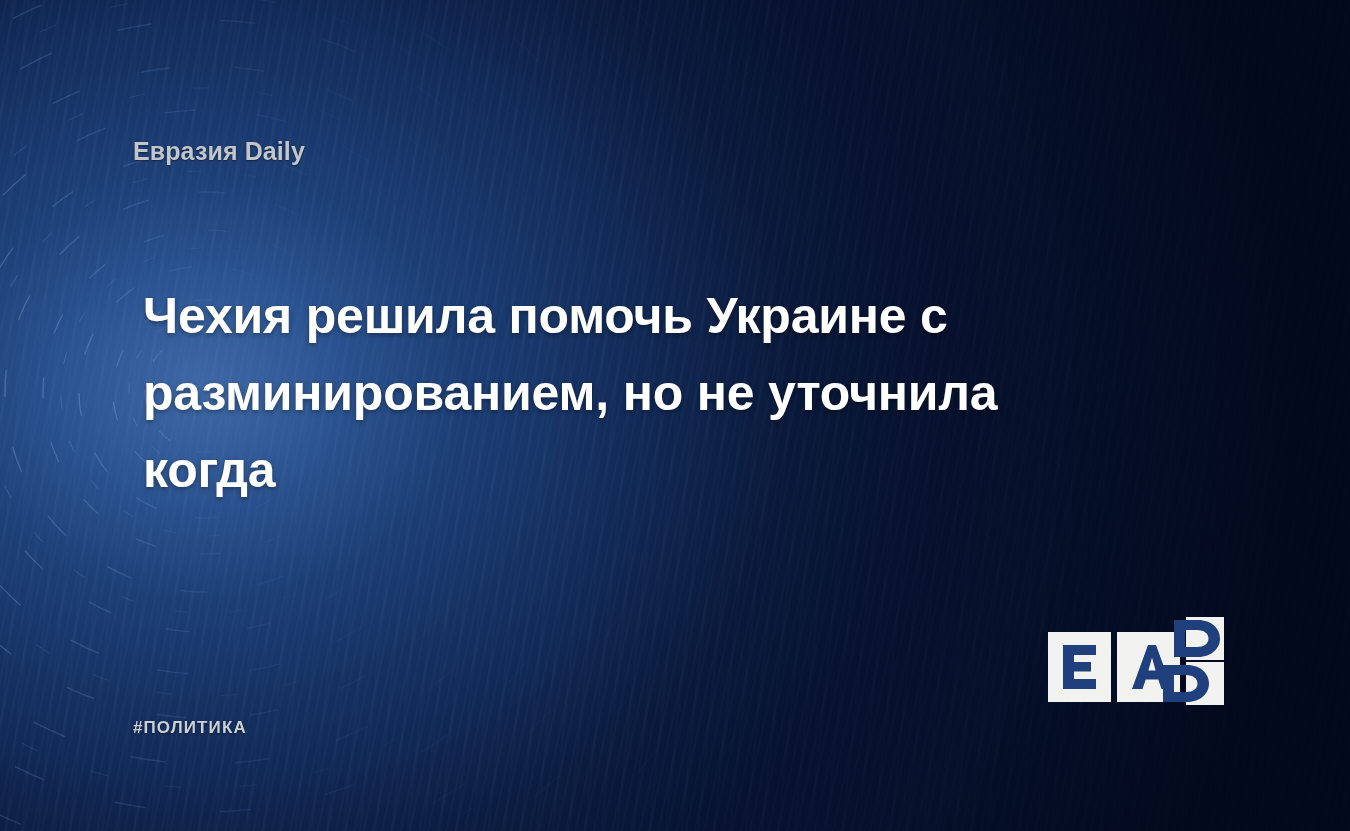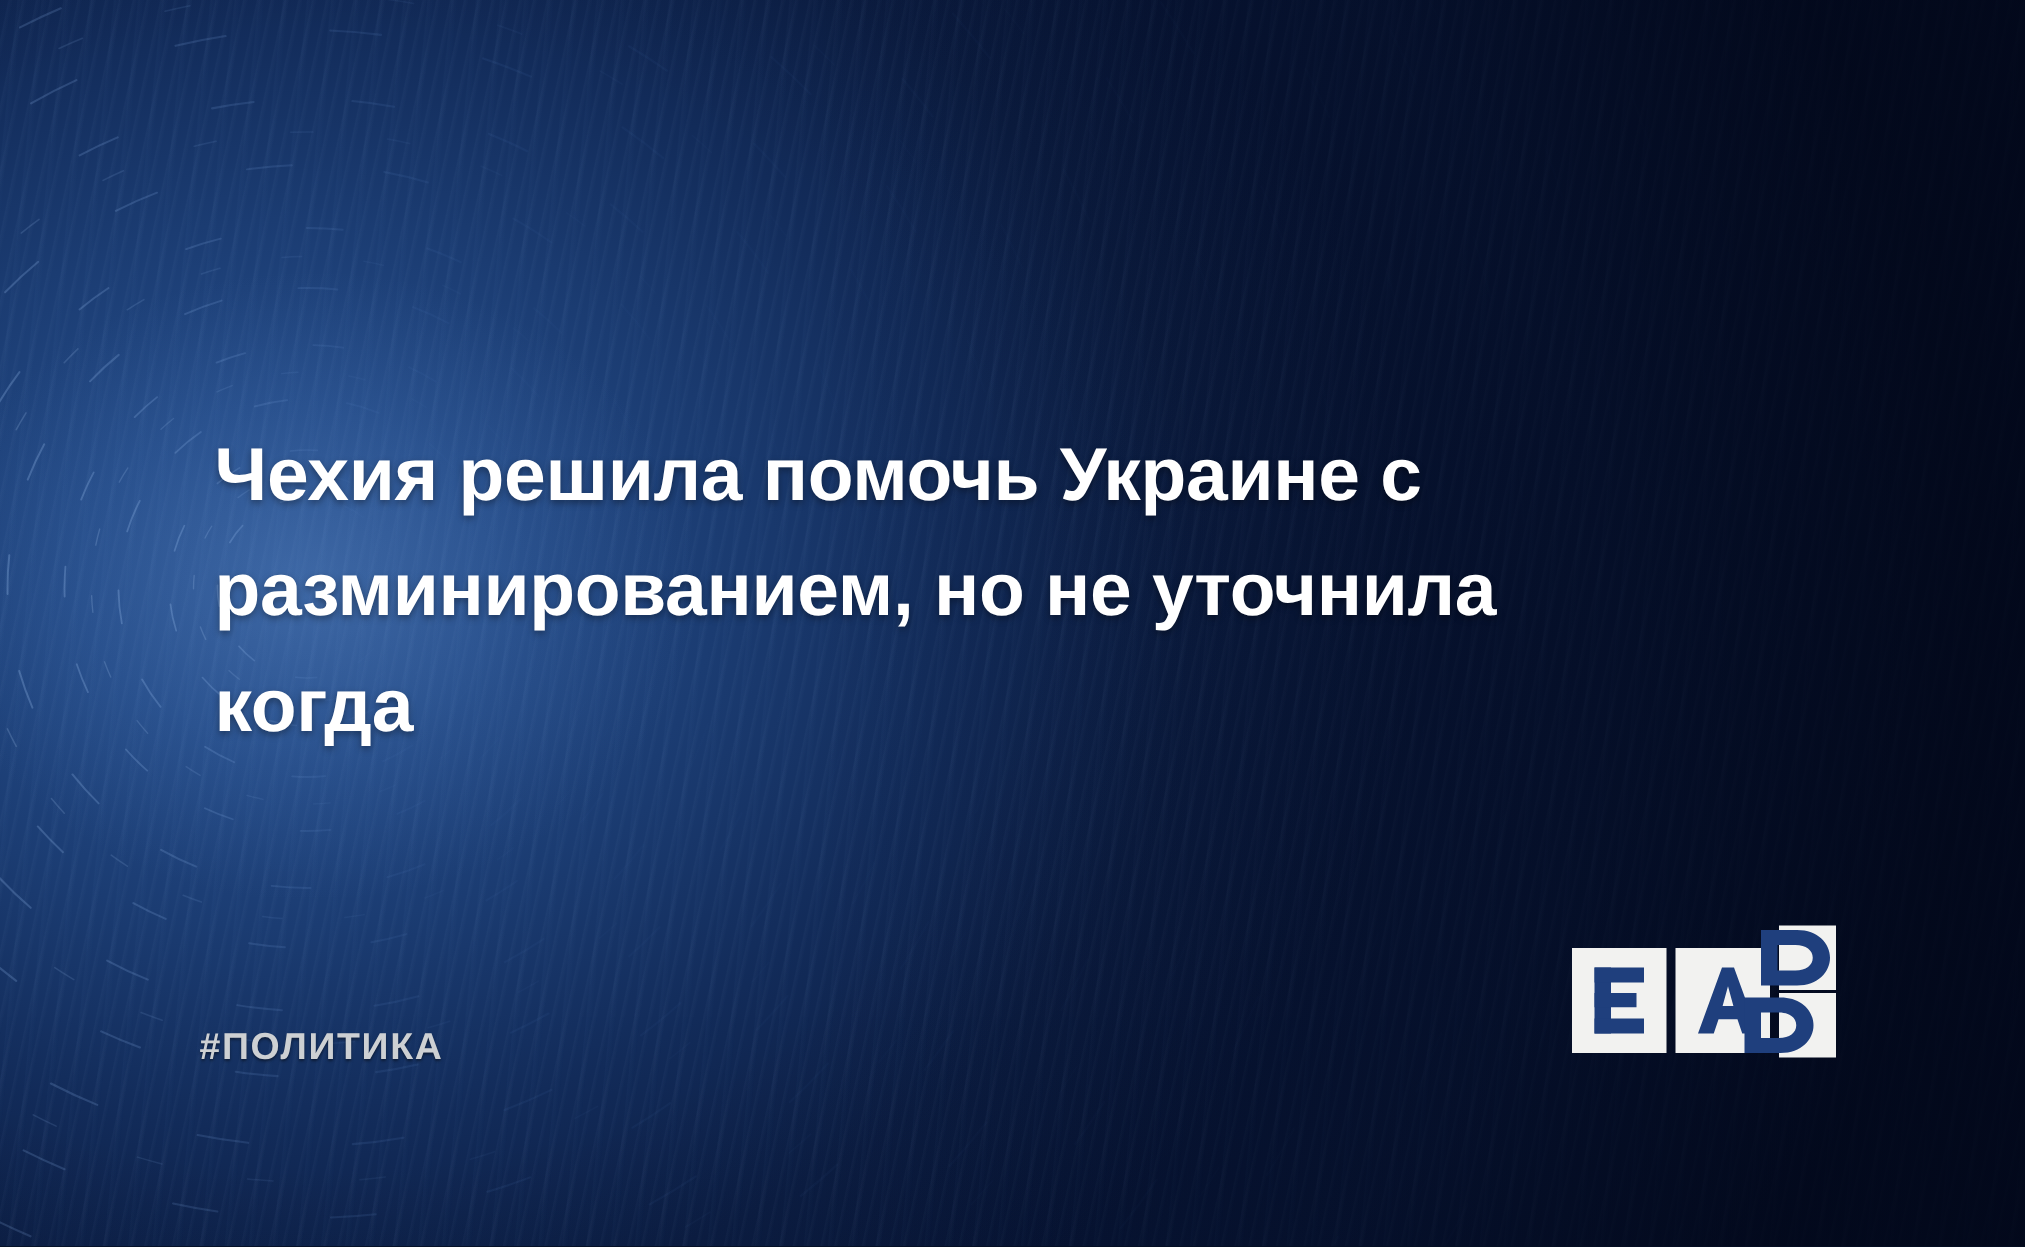--- a/index.html
+++ b/index.html
@@ -88,22 +88,22 @@
     line-height: 77px;
     font-weight: bold;
     color: #ffffff;
     letter-spacing: -0.2px;
     text-shadow: 0 2px 5px rgba(0,0,0,0.35);
   }
 
   #category {
     position: absolute;
     left: 133px;
-    top: 684px;
-    font-size: 25px;
+    top: 718px;
+    font-size: 17px;
     font-weight: bold;
     letter-spacing: 1.1px;
     color: #cdd0d3;
     text-shadow: 0 1px 2px rgba(0,0,0,0.45);
   }
 
   
   #logo {
     position: absolute;
     left: 1046px;
@@ -171,20 +171,21 @@
         <circle cx="205" cy="392" r="975" stroke-width="1.0" stroke-dasharray="27 98" stroke-dashoffset="20"></circle>
       </g>
     </svg>
   </div>
 
   <div class="bg-layer" id="bg-streaks"></div>
   <div class="bg-layer" id="bg-glow"></div>
   <div class="bg-layer" id="bg-dark-right"></div>
   <div class="bg-layer" id="bg-vignette"></div>
 
+  <div id="brand">Евразия Daily</div>
 
   <h1 id="headline">Чехия решила помочь Украине с разминированием, но не уточнила когда</h1>
 
   <div id="category">#ПОЛИТИКА</div>
 
   <div id="logo">
     <svg width="180" height="92" viewBox="0 0 180 92" aria-hidden="true">
 
       <rect x="2" y="18" width="63" height="70" fill="#f2f2f0"></rect>
       <rect x="71" y="18" width="63" height="70" fill="#f2f2f0"></rect>

